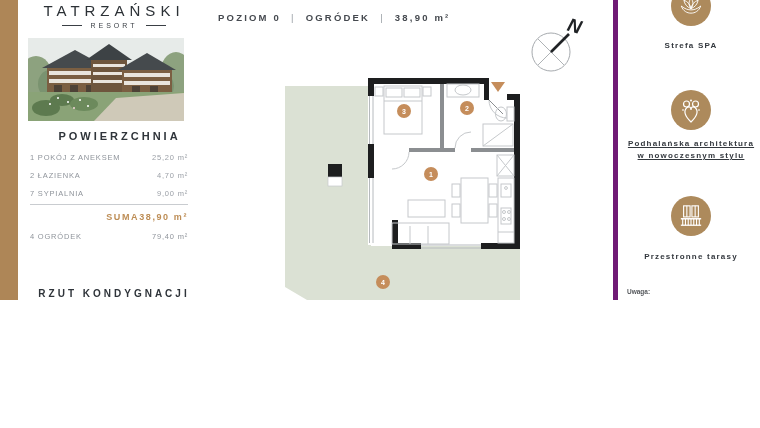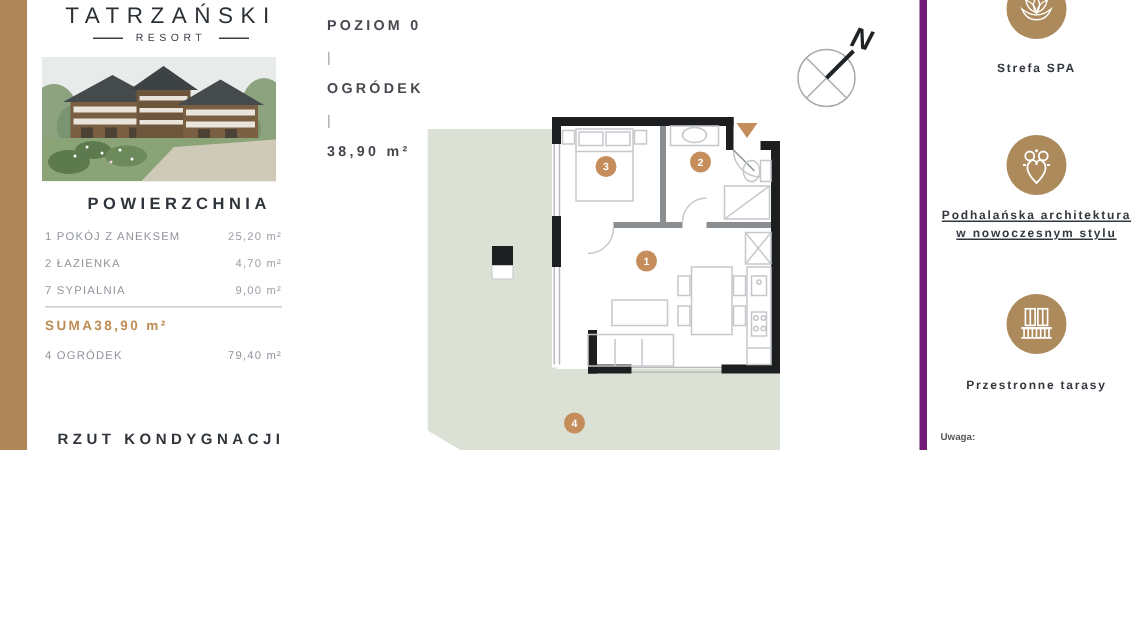--- a/index.html
+++ b/index.html
@@ -15,31 +15,31 @@
              font-size:7px;letter-spacing:3px;color:#3a3f45;}
   .dash{display:inline-block;width:20px;height:1px;background:#3a3f45;}
   .render{position:absolute;top:38px;left:10px;width:156px;height:83px;overflow:hidden;}
   .area-title{position:absolute;top:130px;left:11px;right:0;margin:0;text-align:center;
               font-size:11px;letter-spacing:3px;font-weight:600;color:#2f343a;}
   .rooms{position:absolute;top:153px;left:12px;width:158px;}
   .room-row{display:flex;justify-content:space-between;align-items:baseline;margin-bottom:9px;
             font-size:7.5px;letter-spacing:.8px;color:#8f949b;}
   .room-row .room-value{color:#9a9fa6;}
   .divider{position:absolute;top:204px;left:12px;width:158px;height:1px;background:#c9ccd0;}
-  .total-row{position:absolute;top:212px;left:12px;width:158px;display:flex;justify-content:flex-start;
+  .total-row{position:absolute;top:212px;left:12px;width:158px;display:flex;justify-content:flex-end;
              font-size:9px;font-weight:700;letter-spacing:1.6px;color:#bd8d55;}
   .garden-row{position:absolute;top:232px;left:12px;width:158px;display:flex;justify-content:space-between;
               font-size:7.5px;letter-spacing:.8px;color:#8f949b;}
   .overview-title{position:absolute;top:288px;left:0;right:0;margin:0;text-align:center;
                   font-size:10px;letter-spacing:3px;font-weight:600;color:#2f343a;}
   .mini-plan{position:absolute;top:302px;left:7px;width:180px;height:126px;}
   
   .plan-main{position:absolute;left:210px;top:0;width:403px;height:428px;}
-  .plan-header{position:absolute;left:8px;top:12px;display:flex;align-items:flex-start;gap:10px;
-               font-size:9.5px;letter-spacing:2.2px;font-weight:600;color:#45494f;flex-direction:column;}
+  .plan-header{position:absolute;left:8px;top:12px;display:flex;align-items:flex-end;gap:10px;
+               font-size:9.5px;letter-spacing:2.2px;font-weight:600;color:#45494f;}
   .plan-header .sep{color:#9aa0a6;font-weight:400;}
   .compass{position:absolute;left:315px;top:14px;}
   .floorplan{position:absolute;left:75px;top:60px;}
   .badge-num{font-size:7px;font-weight:700;fill:#fff;}
   
   .right{position:absolute;left:613px;top:0;width:146px;height:428px;border-left:5px solid #701a75;background:#fff;}
   .fcircle{position:absolute;left:50%;margin-left:-20px;width:40px;height:40px;border-radius:50%;
            background:#ad8a5c;display:flex;align-items:center;justify-content:center;}
   .c1{top:-14px;} .c2{top:90px;} .c3{top:196px;}
   .flabel{position:absolute;left:0;right:0;text-align:center;font-size:8px;font-weight:600;

